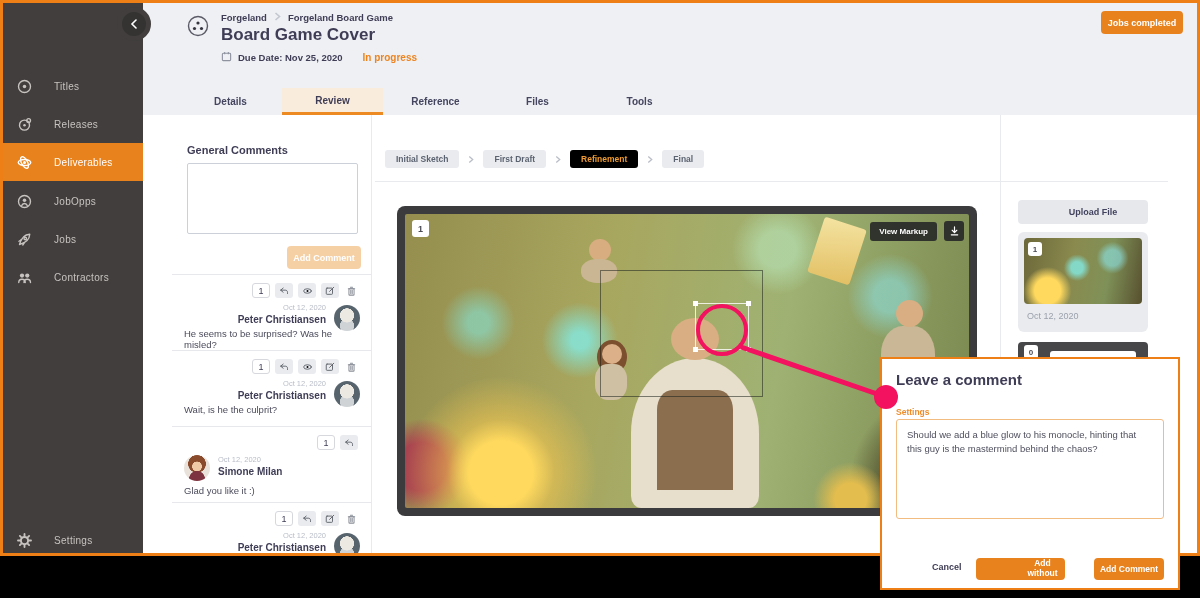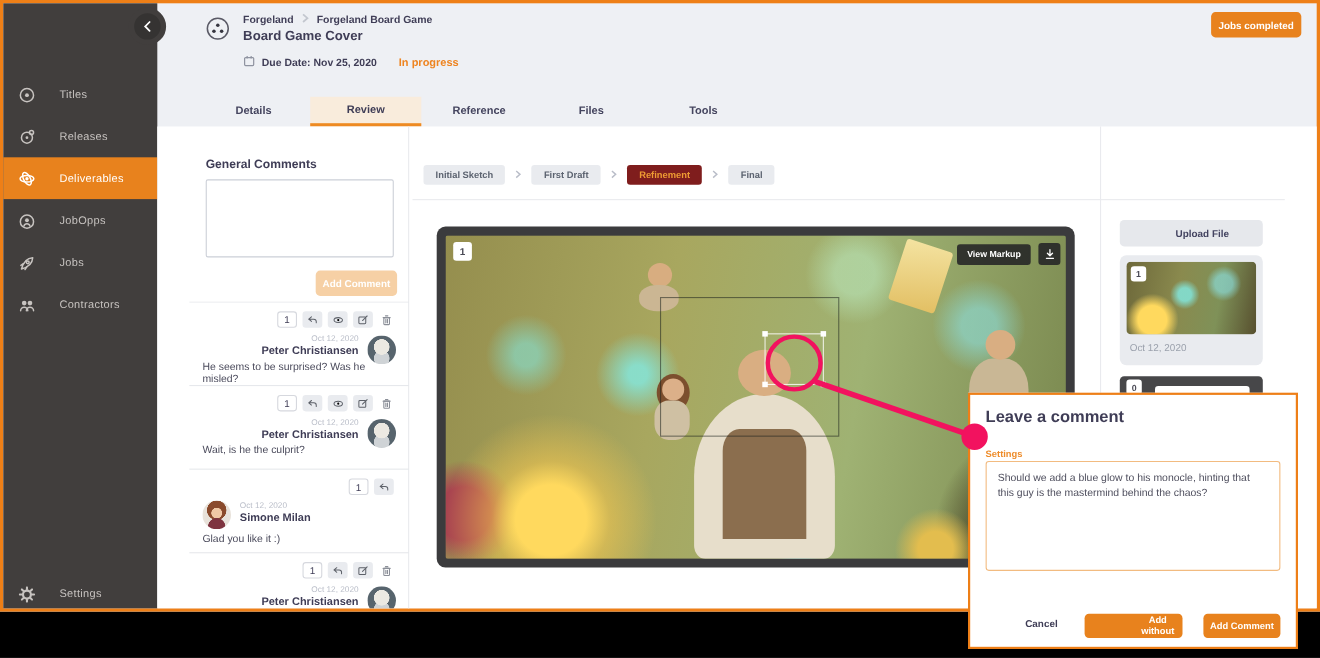--- a/index.html
+++ b/index.html
@@ -20,21 +20,21 @@
     letter-spacing:.3px; cursor:pointer; }
   .nav-item .nicon { width:15px; height:15px; margin-right:22px; display:flex; align-items:center; }
   .nav-item.active { background:#e8821d; color:#fff; }
   .nav-item svg { stroke:currentColor; fill:none; stroke-width:1.1; stroke-linecap:round; stroke-linejoin:round; }
 
   
   .hdr-icon { position:absolute; left:182px; top:10px; width:26px; height:26px; }
   .breadcrumb { position:absolute; left:218px; top:9px; font-size:9.5px; font-weight:bold;
     color:#3f3d56; display:flex; align-items:center; gap:7px; }
   .crumb-sep svg { stroke:#c3c7cf; fill:none; stroke-width:1.6; }
-  .page-title { position:absolute; left:218px; top:22px; font-size:12px; font-weight:bold; color:#3f3d56; }
+  .page-title { position:absolute; left:218px; top:22px; font-size:17px; font-weight:bold; color:#3f3d56; }
   .due-row { position:absolute; left:218px; top:45px; display:flex; align-items:center; gap:6px; }
   .due-row .cal svg { stroke:#8f93a0; fill:none; stroke-width:1.2; }
   .due-text { font-size:9.5px; font-weight:bold; color:#3f3d56; }
   .status-text { font-size:10px; font-weight:bold; color:#ee8420; margin-left:14px; }
   .mark-btn { position:absolute; left:1098px; top:8px; width:82px; height:23px; background:#e8821d;
     border:none; border-radius:4px; color:#fff; font-size:9px; font-weight:bold; cursor:pointer;
     font-family:inherit; }
 
   
   .tab { position:absolute; top:85px; width:101px; height:27px; display:flex; align-items:center;
@@ -77,21 +77,21 @@
       radial-gradient(circle at 50% 44%, #f0c9a6 0 24%, rgba(0,0,0,0) 26%),
       radial-gradient(circle at 50% 34%, #8a4a2c 0 40%, rgba(0,0,0,0) 42%),
       #e8e2da; }
   .c-text { position:absolute; left:12px; top:53px; width:180px; font-size:9.5px; color:#4b4b5c; }
   .c-text-l { top:58px; }
 
   
   .workflow { position:absolute; left:382px; top:147px; display:flex; align-items:flex-start; gap:9px; }
   .pill { padding:4px 11px; background:#e9ebef; border-radius:3px; font-size:8.5px; font-weight:bold;
     color:#5c6370; cursor:pointer; }
-  .pill.active { background:#7f1d1d; color:#ee9b33; }
+  .pill.active { background:#000000; color:#ee9b33; }
   .wf-sep svg { stroke:#b9bdc8; fill:none; stroke-width:1.5; }
 
   
   .viewer { position:absolute; left:394px; top:203px; width:580px; height:310px; background:#3b3b3d;
     border-radius:8px; padding:8px; }
   .art { position:relative; width:100%; height:100%; overflow:hidden; border-radius:2px;
     background:
       radial-gradient(circle at 17% 88%, #ffd95e 0 6%, rgba(245,200,80,.55) 10%, rgba(245,200,80,0) 18%),
       radial-gradient(circle at 3% 86%, #a84350 0 4%, rgba(168,67,80,0) 8%),
       radial-gradient(circle at 57% 94%, #4fc2e8 0 3%, rgba(79,194,232,0) 6%),
@@ -164,21 +164,21 @@
     border:2px solid #ee7f17; z-index:40; }
   .m-title { position:absolute; left:14px; top:12px; font-size:15px; font-weight:bold; color:#3f3d56; }
   .m-label { position:absolute; left:14px; top:48px; font-size:8.5px; font-weight:bold; color:#ee8c2a; }
   .m-textarea { position:absolute; left:14px; top:60px; width:268px; height:100px;
     border:1px solid #f2bb80; border-radius:3px; padding:8px 10px; font-size:9.5px; color:#4f4f5e;
     line-height:1.5; resize:none; font-family:inherit; }
   .m-cancel { position:absolute; left:50px; top:203px; background:none; border:none; font-size:9px;
     font-weight:bold; color:#3f3d56; cursor:pointer; font-family:inherit; }
   .m-btn { position:absolute; top:199px; height:22px; background:#e8821d; border:none; border-radius:4px;
     color:#fff; font-size:8.5px; font-weight:bold; cursor:pointer; font-family:inherit; }
-  .m-add-without { left:104px; width:89px;padding-left:44px; }
+  .m-add-without { left:94px; width:89px;padding-left:44px; }
   .m-add { left:212px; width:70px; }
 
   .annot { position:absolute; left:0; top:0; width:1200px; height:598px; z-index:50; pointer-events:none; }
 </style>
 </head>
 <body>
 
 <div class="canvas">
   <div class="app">
 

